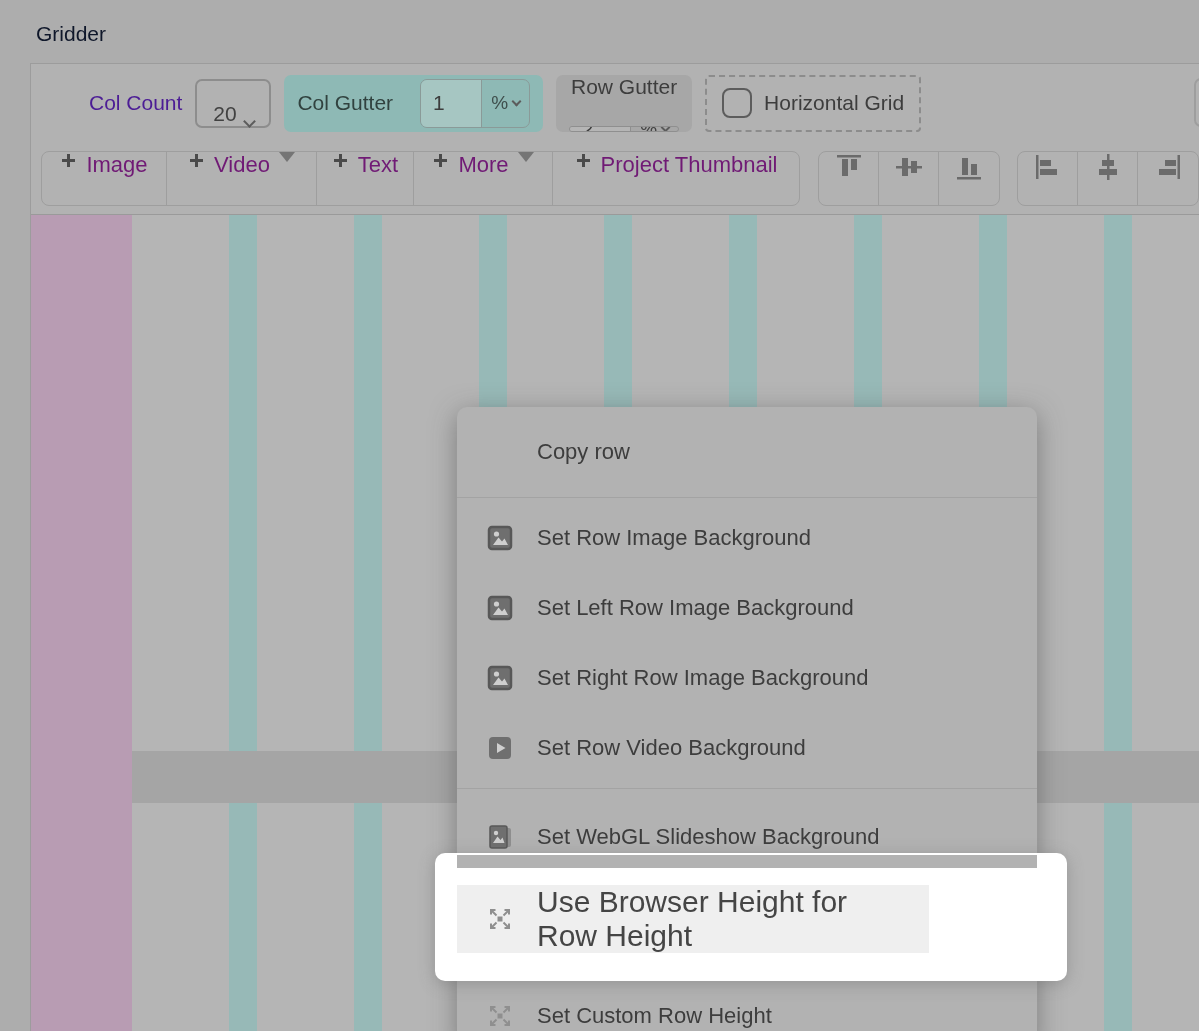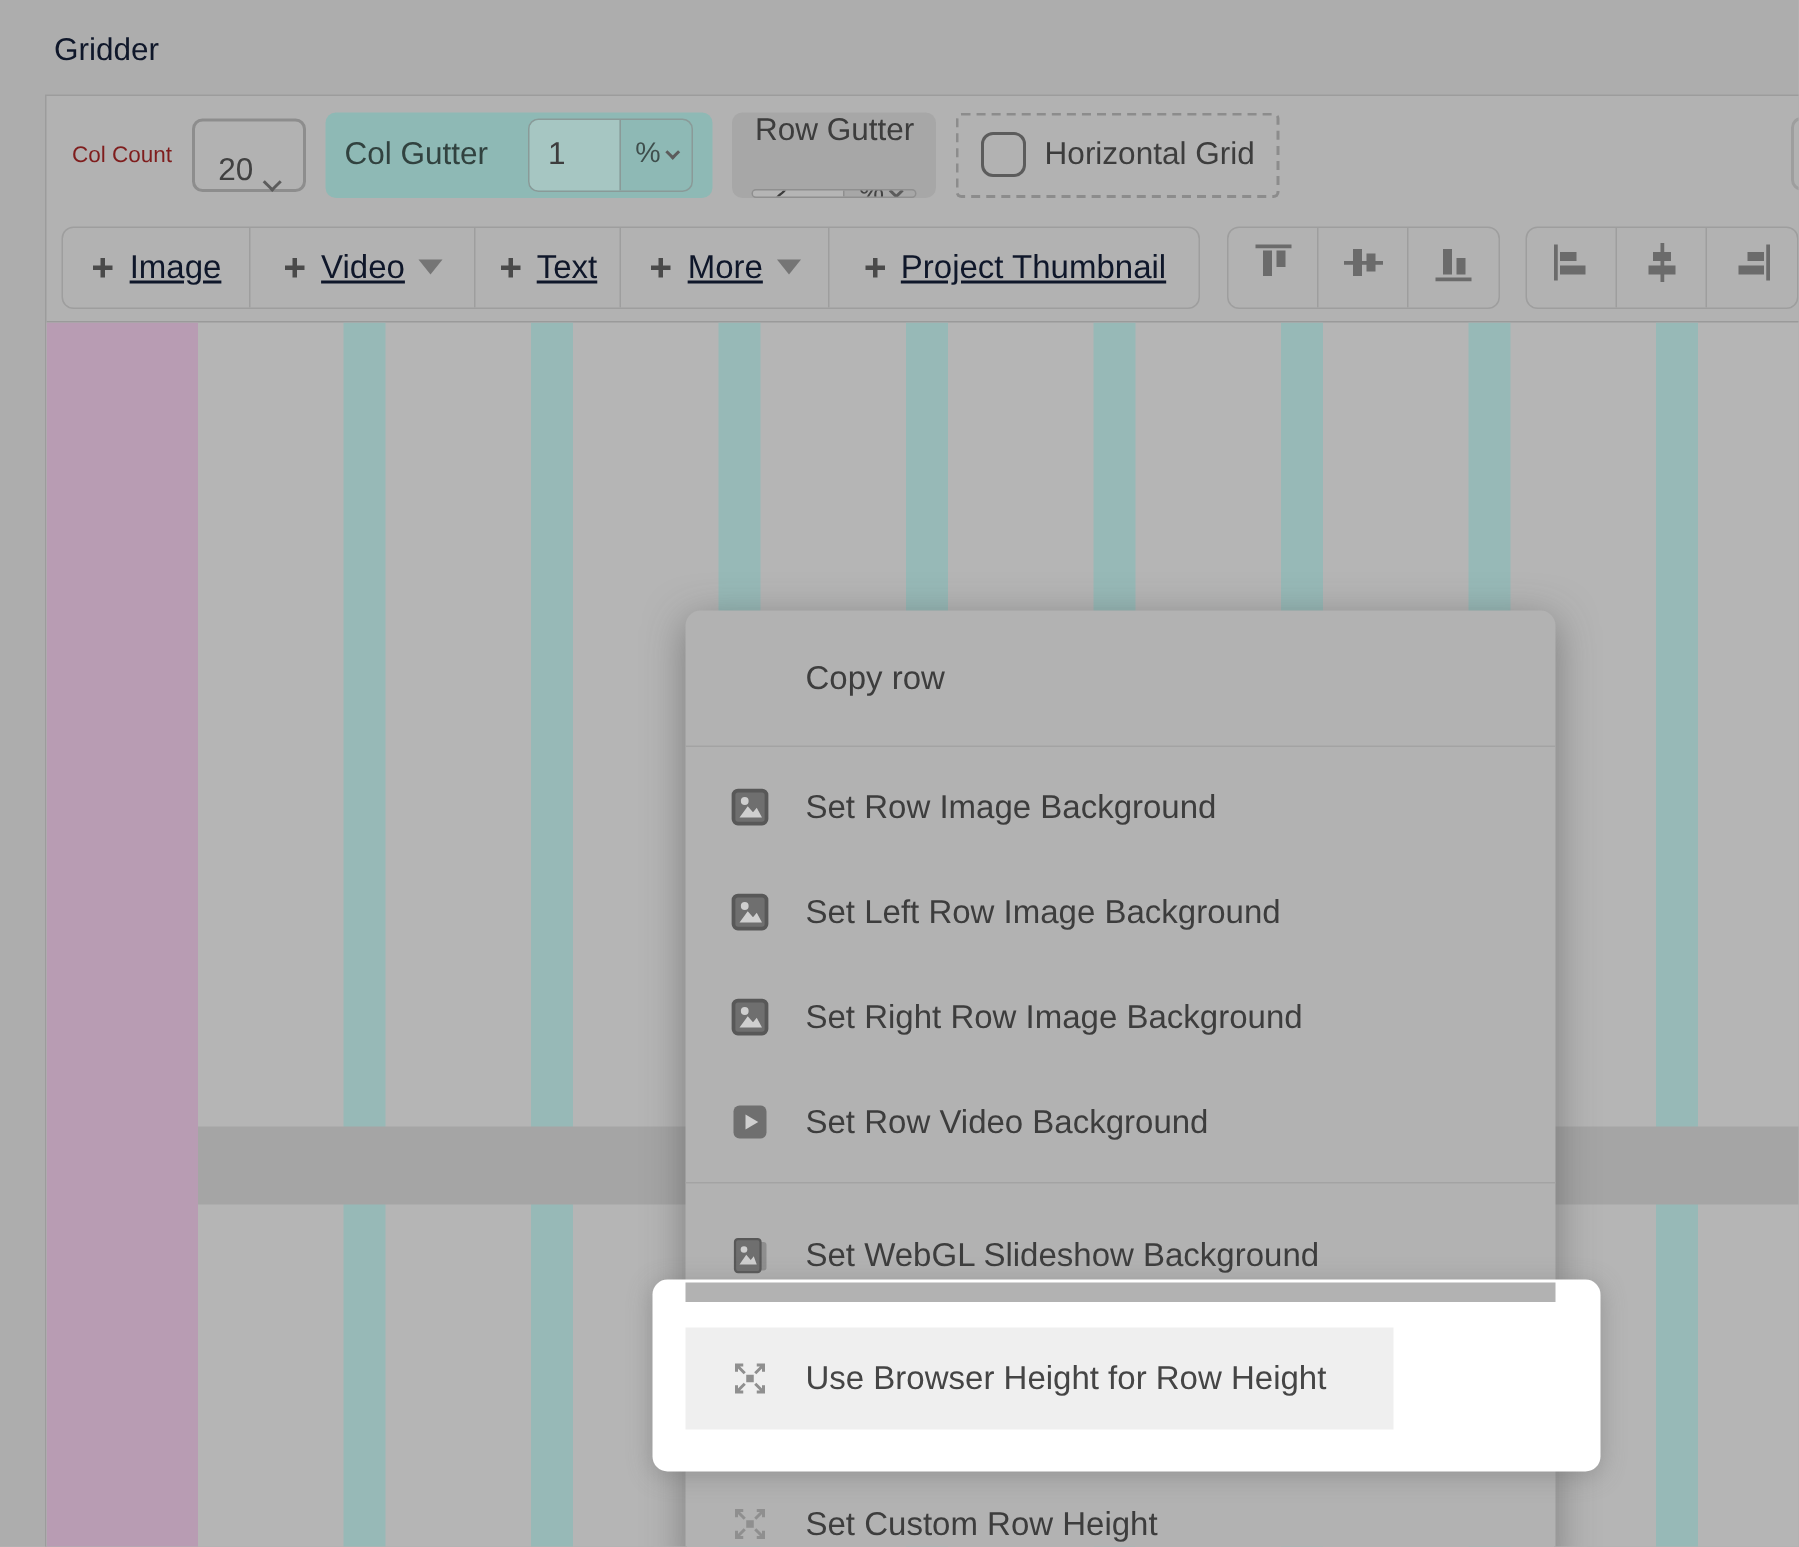--- a/index.html
+++ b/index.html
@@ -16,21 +16,21 @@
   
   .panel {
     position:absolute; left:30px; top:63px; width:1172px; height:975px;
     border:1px solid #9c9c9c; background:#b2b2b2;
   }
   .toolbar1 { position:absolute; left:0; top:0; right:0; height:78px;
     display:flex; align-items:center; padding:0 17px; gap:13px; }
   .toolbar2 { position:absolute; left:0; top:78px; right:0; height:72px;
     display:flex; align-items:center; padding:0 10px; }
 
-  .ctl-label { font-size:15px; color:#7f1d1d; white-space:nowrap; }
+  .ctl-label { font-size:21px; color:#4c1d95; white-space:nowrap;margin-left:41px; }
 
   .dd-btn {
     height:49px; min-width:76px; border:2px solid #8d8d8d; border-radius:7px;
     background:transparent; display:flex; align-items:flex-end; justify-content:center;
     gap:8px; font-size:21px; color:#414141; padding:0 12px;
   }
   .chev { width:9px; height:9px; border-right:2px solid #5c5c5c; border-bottom:2px solid #5c5c5c;
     transform:rotate(45deg); margin-top:-5px; }
 
   .chip { height:57px; border-radius:7px; display:flex; align-items:center;
@@ -58,22 +58,22 @@
     font-size:21px; color:#343036; padding:0 20px; }
   .caret-down { width:0; height:0; border-left:9px solid transparent; border-right:9px solid transparent;
     border-top:11px solid #8b8094; }
   .caret-dark { border-top-color:#757575; border-left-width:8px; border-right-width:8px; border-top-width:10px; }
 
   .stub-btn { position:absolute; left:1163px; top:14px; width:46px; height:49px;
     border:2px solid #9e9e9e; border-radius:7px; background:transparent; }
 
   
   .btn-group { display:flex; height:55px; border:1px solid #9e9e9e; border-radius:8px; }
-  .btn-group .cell { display:flex; align-items:center; justify-content:center; gap:9px;
-    border-right:1px solid #9e9e9e; font-size:22px; color:#0f172a; background:transparent; border-top:none; border-bottom:none; border-left:none;text-decoration:underline; }
+  .btn-group .cell { display:flex; justify-content:center; gap:9px;
+    border-right:1px solid #9e9e9e; font-size:22px; color:#701a75; background:transparent; border-top:none; border-bottom:none; border-left:none; }
   .btn-group .cell:last-child { border-right:none; }
   .plus-icon { display:inline-flex; }
 
   
   .grid-area { position:absolute; left:0; right:0; top:150px; bottom:0;
     background:#b5b5b5; border-top:1px solid #9a9a9a; overflow:hidden; }
   .purple-col { position:absolute; left:0; top:0; bottom:0; width:101px; background:#b89cb3; }
   .stripe { position:absolute; top:0; bottom:0; width:28px; background:#97b9b7; }
   .row-band { position:absolute; left:101px; right:0; top:536px; height:52px; background:#a5a5a5; }
 
@@ -88,21 +88,21 @@
   .menu-item { height:70px; display:flex; align-items:center; padding:0 30px; gap:24px; }
   .menu-item.no-icon { padding-left:80px; }
   .menu-spacer { height:109px; }
   .mi-icon { width:26px; height:26px; flex:0 0 26px; display:flex; }
 
   
   .spotlight { position:absolute; left:435px; top:853px; width:632px; height:128px;
     background:#ffffff; border-radius:10px; z-index:6; box-shadow:0 3px 16px rgba(110,110,110,.45); }
   .spot-sliver { position:absolute; left:22px; top:2px; width:580px; height:13px; background:#b2b2b2; }
   .spot-item { position:absolute; left:22px; top:32px; width:472px; height:68px; background:#efefef;
-    display:flex; align-items:center; padding:0 30px; gap:24px; font-size:22px; color:#454545; }
+    display:flex; align-items:center; padding:0 30px; gap:24px; font-size:30px; color:#454545; }
 </style>
 </head>
 <body>
 
 <div class="page-title">Gridder</div>
 
 <div class="panel">
 
   <div class="toolbar1">
     <span class="ctl-label">Col Count</span>

